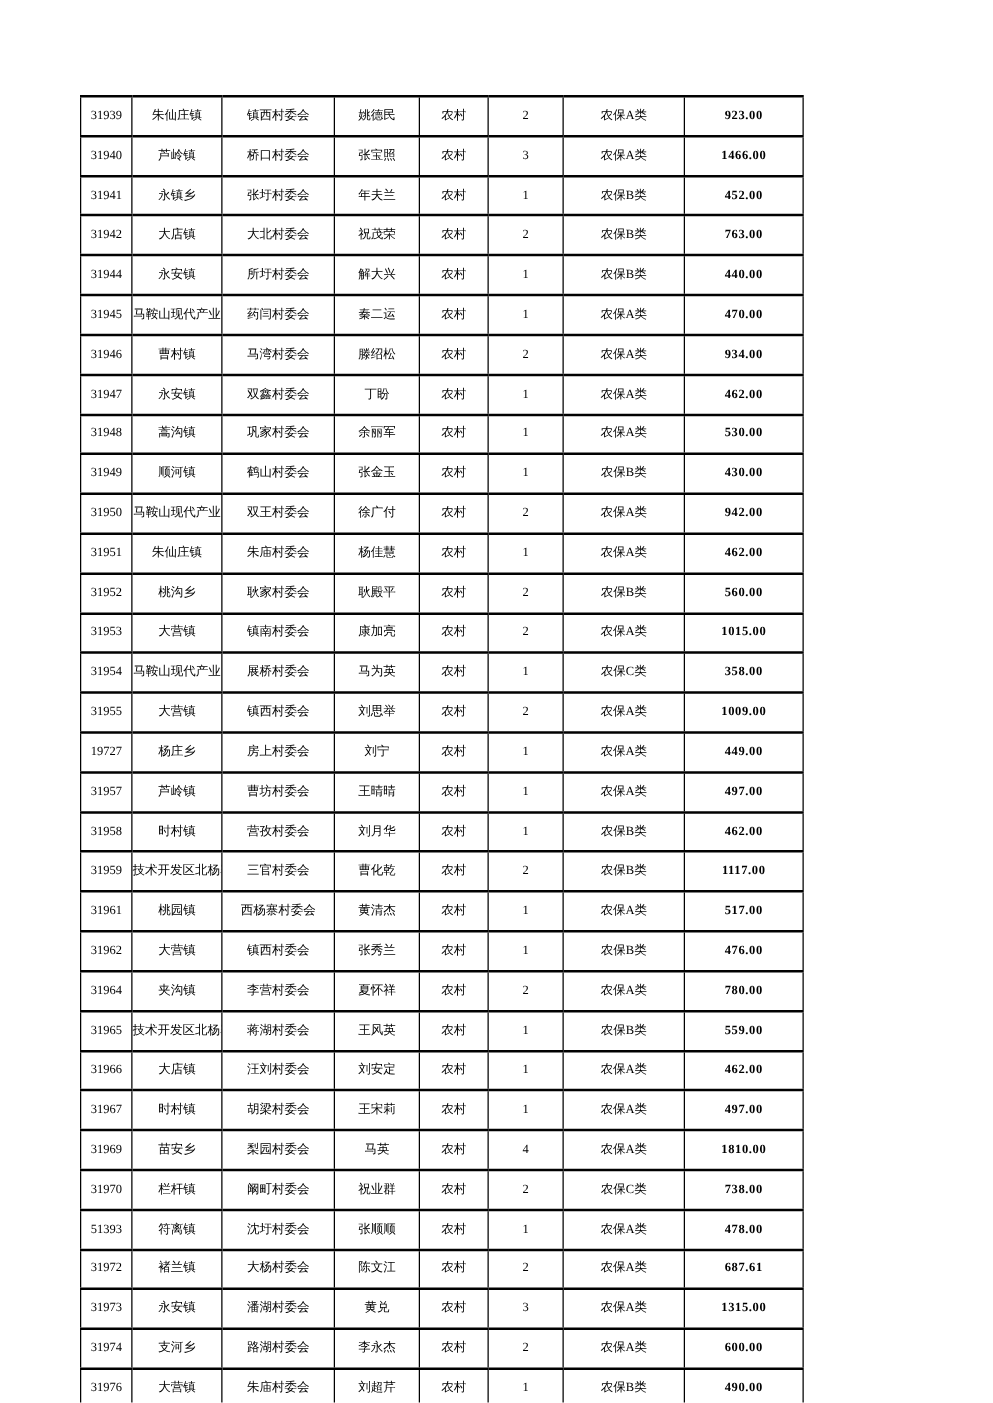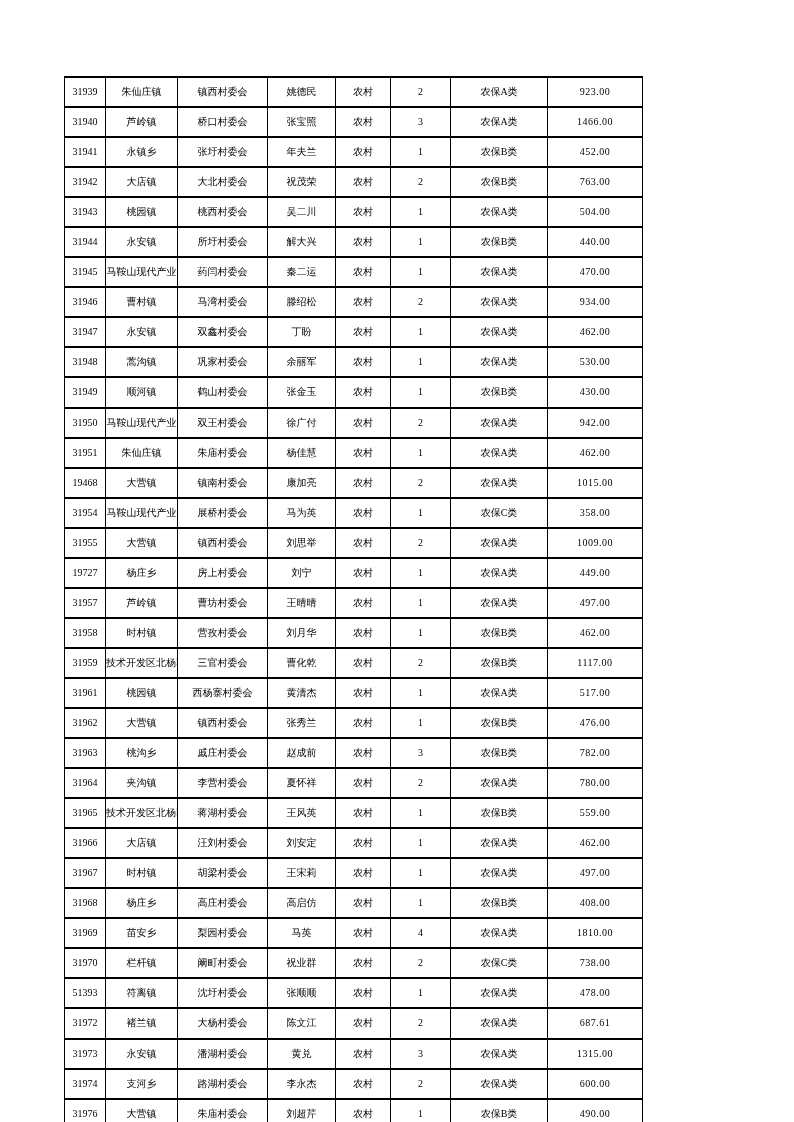--- a/index.html
+++ b/index.html
@@ -15,21 +15,21 @@
     width:578px;height:1084px;
     font-size:10px;
   }
   table.records td{
     border:1px solid #000;
     border-top-width:2px;border-bottom-width:2px;
     text-align:center;vertical-align:middle;
     padding:0;overflow:hidden;white-space:nowrap;
     line-height:1;
   }
-  td.c-amount{letter-spacing:0.5px;}
+  td.c-amount{letter-spacing:0.5px;font-weight:bold;}
 </style>
 </head>
 <body>
 
 <div class="page">
   <table class="records">
     <colgroup id="cols">
         <col style="width: 41px;">
         <col style="width: 72px;">
         <col style="width: 90px;">
@@ -74,30 +74,20 @@
           <td class="c-id">31942</td>
           <td class="c-town">大店镇</td>
           <td class="c-village-committee">大北村委会</td>
           <td class="c-person-name">祝茂荣</td>
           <td class="c-resident-type">农村</td>
           <td class="c-count">2</td>
           <td class="c-insurance-category">农保B类</td>
           <td class="c-amount">763.00</td>
         </tr>
         <tr>
-          <td class="c-id">31943</td>
-          <td class="c-town">桃园镇</td>
-          <td class="c-village-committee">桃西村委会</td>
-          <td class="c-person-name">吴二川</td>
-          <td class="c-resident-type">农村</td>
-          <td class="c-count">1</td>
-          <td class="c-insurance-category">农保A类</td>
-          <td class="c-amount">504.00</td>
-        </tr>
-        <tr>
           <td class="c-id">31944</td>
           <td class="c-town">永安镇</td>
           <td class="c-village-committee">所圩村委会</td>
           <td class="c-person-name">解大兴</td>
           <td class="c-resident-type">农村</td>
           <td class="c-count">1</td>
           <td class="c-insurance-category">农保B类</td>
           <td class="c-amount">440.00</td>
         </tr>
         <tr>
@@ -164,21 +154,31 @@
           <td class="c-id">31951</td>
           <td class="c-town">朱仙庄镇</td>
           <td class="c-village-committee">朱庙村委会</td>
           <td class="c-person-name">杨佳慧</td>
           <td class="c-resident-type">农村</td>
           <td class="c-count">1</td>
           <td class="c-insurance-category">农保A类</td>
           <td class="c-amount">462.00</td>
         </tr>
         <tr>
-          <td class="c-id">19468</td>
+          <td class="c-id">31952</td>
+          <td class="c-town">桃沟乡</td>
+          <td class="c-village-committee">耿家村委会</td>
+          <td class="c-person-name">耿殿平</td>
+          <td class="c-resident-type">农村</td>
+          <td class="c-count">2</td>
+          <td class="c-insurance-category">农保B类</td>
+          <td class="c-amount">560.00</td>
+        </tr>
+        <tr>
+          <td class="c-id">31953</td>
           <td class="c-town">大营镇</td>
           <td class="c-village-committee">镇南村委会</td>
           <td class="c-person-name">康加亮</td>
           <td class="c-resident-type">农村</td>
           <td class="c-count">2</td>
           <td class="c-insurance-category">农保A类</td>
           <td class="c-amount">1015.00</td>
         </tr>
         <tr>
           <td class="c-id">31954</td>
@@ -254,30 +254,20 @@
           <td class="c-id">31962</td>
           <td class="c-town">大营镇</td>
           <td class="c-village-committee">镇西村委会</td>
           <td class="c-person-name">张秀兰</td>
           <td class="c-resident-type">农村</td>
           <td class="c-count">1</td>
           <td class="c-insurance-category">农保B类</td>
           <td class="c-amount">476.00</td>
         </tr>
         <tr>
-          <td class="c-id">31963</td>
-          <td class="c-town">桃沟乡</td>
-          <td class="c-village-committee">戚庄村委会</td>
-          <td class="c-person-name">赵成前</td>
-          <td class="c-resident-type">农村</td>
-          <td class="c-count">3</td>
-          <td class="c-insurance-category">农保B类</td>
-          <td class="c-amount">782.00</td>
-        </tr>
-        <tr>
           <td class="c-id">31964</td>
           <td class="c-town">夹沟镇</td>
           <td class="c-village-committee">李营村委会</td>
           <td class="c-person-name">夏怀祥</td>
           <td class="c-resident-type">农村</td>
           <td class="c-count">2</td>
           <td class="c-insurance-category">农保A类</td>
           <td class="c-amount">780.00</td>
         </tr>
         <tr>
@@ -302,30 +292,20 @@
         </tr>
         <tr>
           <td class="c-id">31967</td>
           <td class="c-town">时村镇</td>
           <td class="c-village-committee">胡梁村委会</td>
           <td class="c-person-name">王宋莉</td>
           <td class="c-resident-type">农村</td>
           <td class="c-count">1</td>
           <td class="c-insurance-category">农保A类</td>
           <td class="c-amount">497.00</td>
-        </tr>
-        <tr>
-          <td class="c-id">31968</td>
-          <td class="c-town">杨庄乡</td>
-          <td class="c-village-committee">高庄村委会</td>
-          <td class="c-person-name">高启仿</td>
-          <td class="c-resident-type">农村</td>
-          <td class="c-count">1</td>
-          <td class="c-insurance-category">农保B类</td>
-          <td class="c-amount">408.00</td>
         </tr>
         <tr>
           <td class="c-id">31969</td>
           <td class="c-town">苗安乡</td>
           <td class="c-village-committee">梨园村委会</td>
           <td class="c-person-name">马英</td>
           <td class="c-resident-type">农村</td>
           <td class="c-count">4</td>
           <td class="c-insurance-category">农保A类</td>
           <td class="c-amount">1810.00</td>

